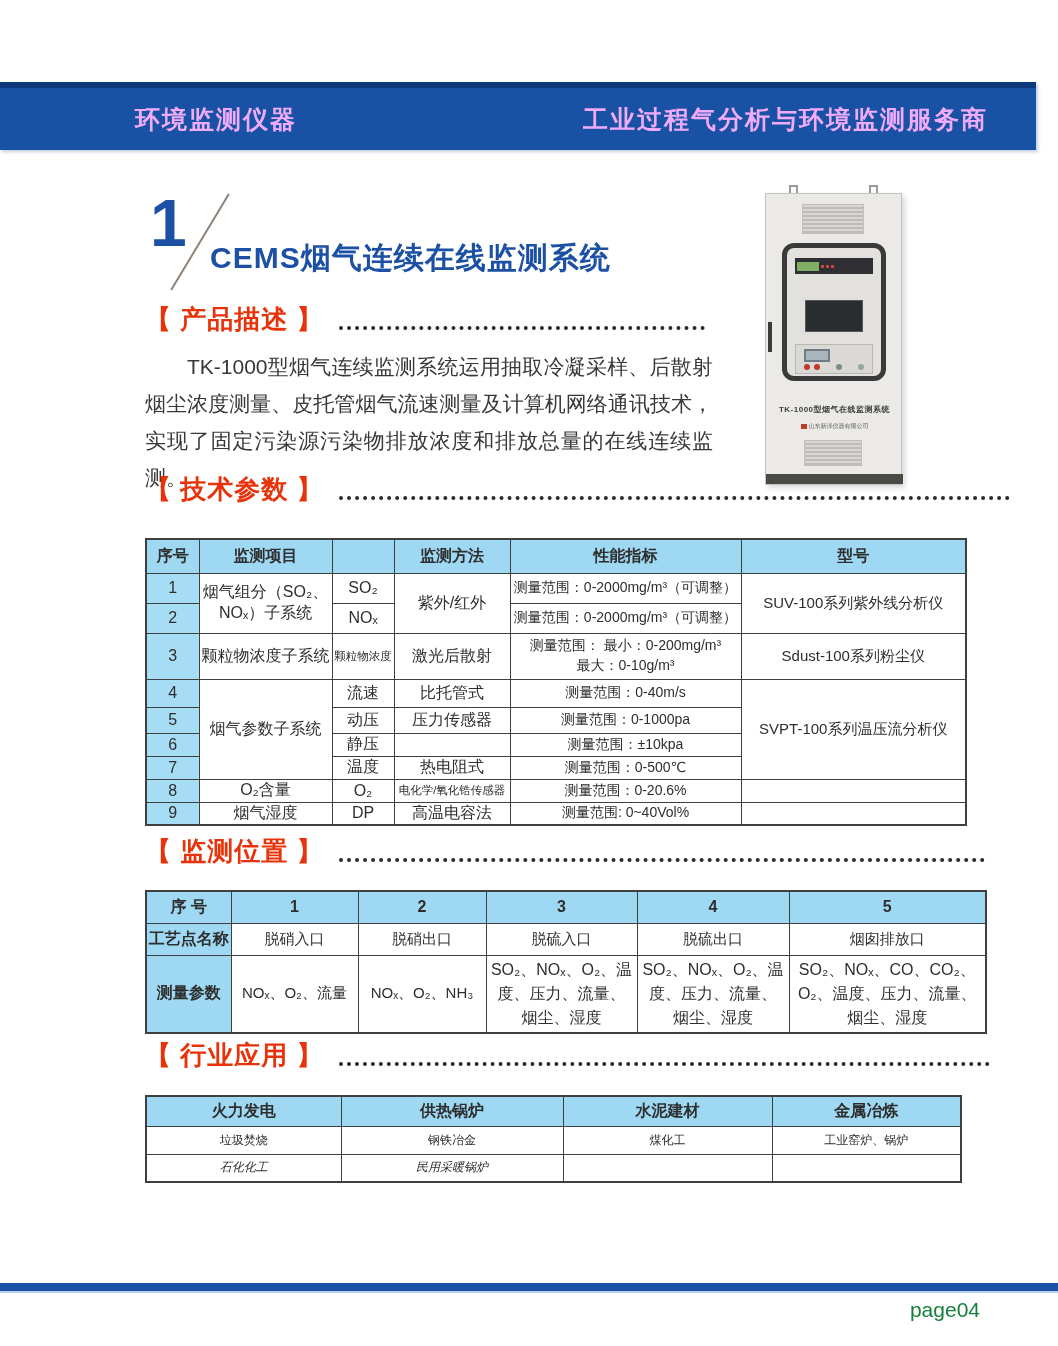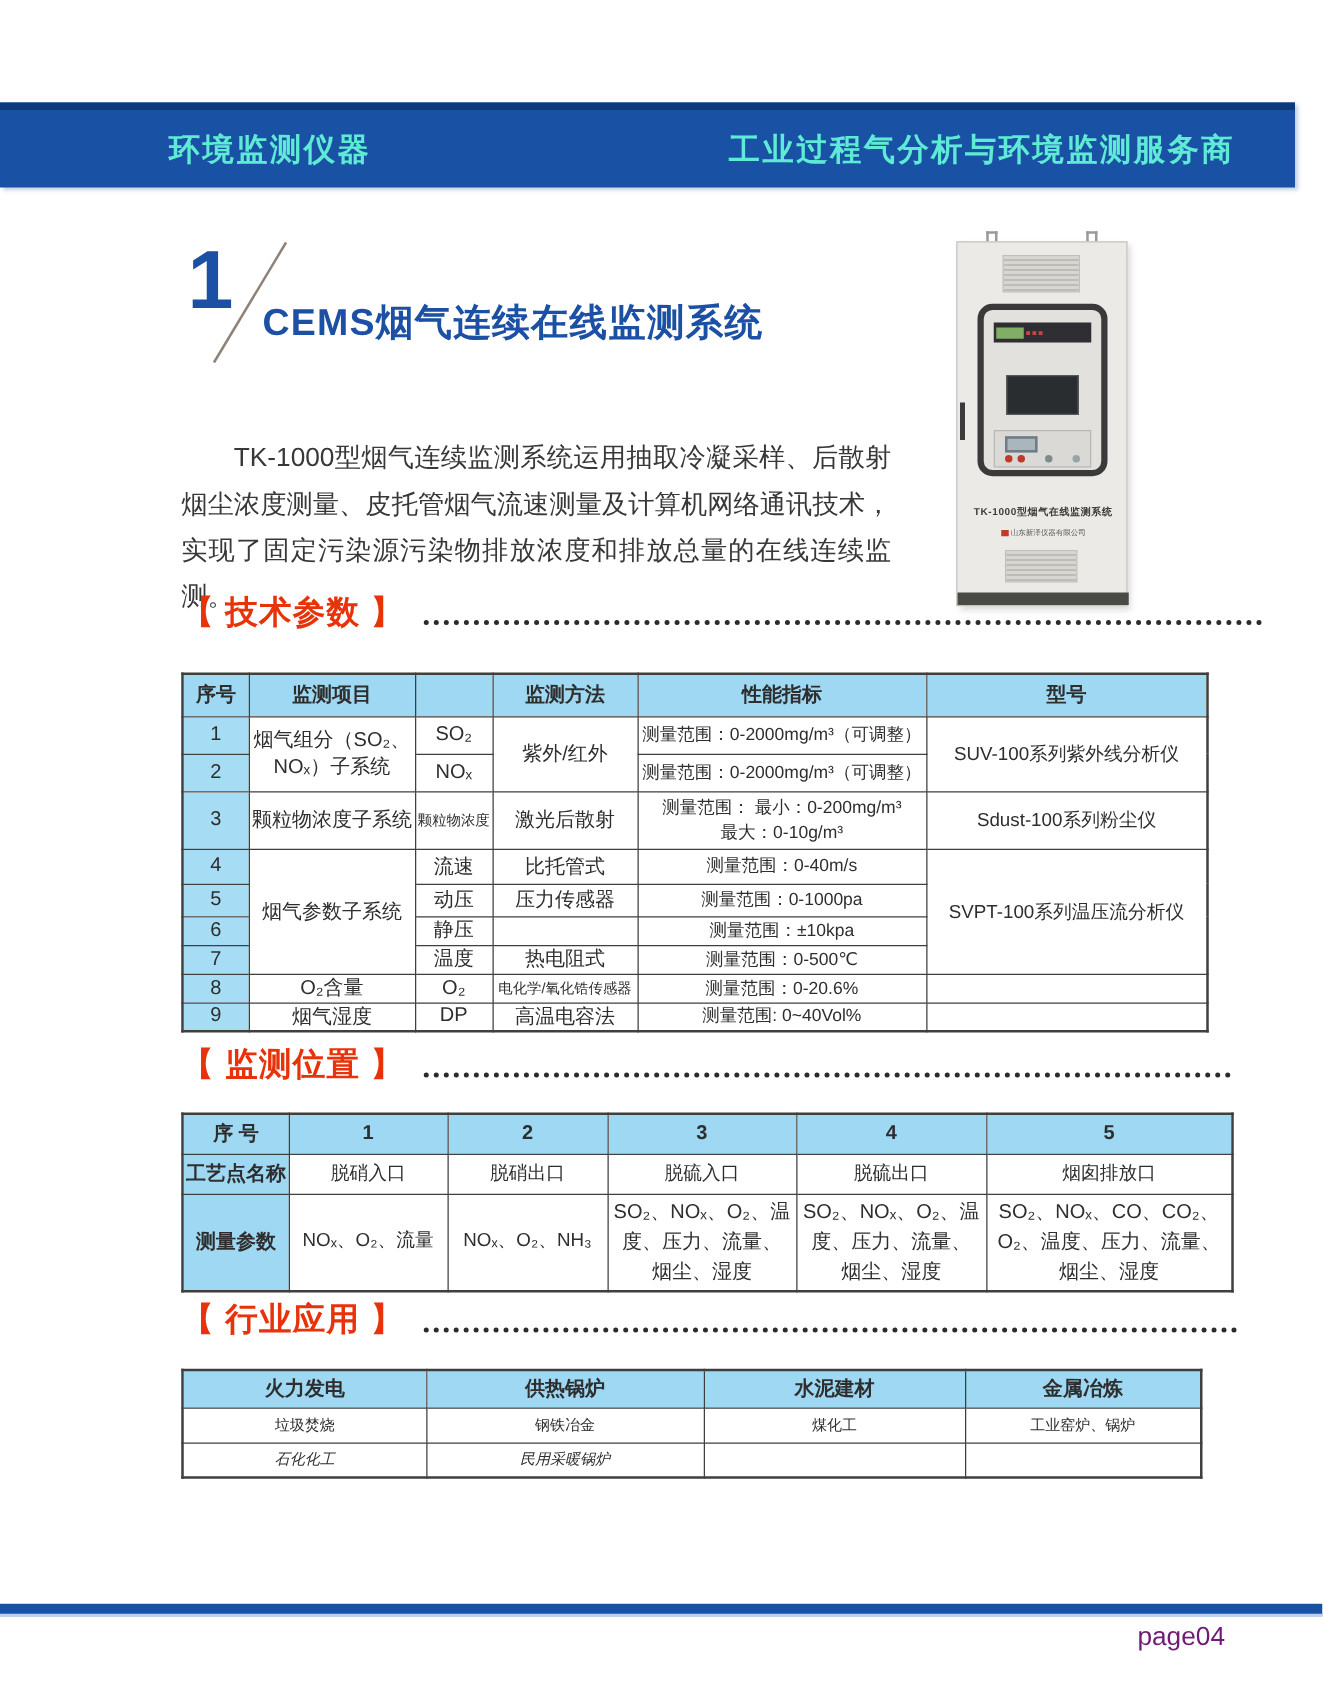--- a/index.html
+++ b/index.html
@@ -4,21 +4,21 @@
 <style>
   * { margin:0; padding:0; box-sizing:border-box; }
   body { background:#ffffff; font-family:"Liberation Sans","DejaVu Sans",sans-serif; color:#303030; }
   .page { position:relative; width:1058px; height:1346px; background:#fff; overflow:hidden; }
 
   
   .banner { position:absolute; left:0; top:82px; width:1036px; height:68px;
             background:#1952a4; border-top:6px solid #0d3a7c;
             display:flex; align-items:center; justify-content:space-between;
             padding:0 48px 0 135px; box-shadow:2px 2px 3px rgba(120,150,190,.45); }
-  .banner span { color:#5eead4; font-weight:bold; font-size:25px; letter-spacing:2px; }
+  .banner span { color:#f0abfc; font-weight:bold; font-size:25px; letter-spacing:2px; }
 
   
   .sec-num { position:absolute; left:150px; top:190px; font-size:66px; line-height:1;
              font-weight:bold; color:#1b50a5; }
   .sec-slash { position:absolute; left:199px; top:186px; width:2px; height:112px;
                background:#8f8279; transform:rotate(31deg); }
   .sec-title { position:absolute; left:210px; top:238px; font-size:30px; font-weight:bold;
                color:#1b50a5; letter-spacing:1px; }
 
   
@@ -86,36 +86,40 @@
   .t-pos .wrap { font-size:16px; }
 
   
   .t-ind { position:absolute; left:145px; top:1095px; width:815px; border:2px solid #3f3f3f; }
   .t-ind th { font-size:16px; font-weight:bold; }
   .t-ind td { font-size:12px; }
 
   
   .foot-bar { position:absolute; left:0; top:1283px; width:1058px; height:10px;
               background:#1952a4; border-bottom:2px solid #b9d2ee; }
-  .foot-page { position:absolute; right:78px; top:1298px; font-size:21px; color:#701a75; }
+  .foot-page { position:absolute; right:78px; top:1298px; font-size:21px; color:#15803d; }
 </style>
 </head>
 <body>
 
 <div class="page">
 
   <div class="banner">
     <span>环境监测仪器</span>
     <span>工业过程气分析与环境监测服务商</span>
   </div>
 
   <div class="sec-num">1</div>
   <div class="sec-slash"></div>
   <div class="sec-title">CEMS烟气连续在线监测系统</div>
 
+  <div class="h-row" style="top:302px; width:560px;">
+    <span class="h-red">【 产品描述 】</span>
+    <div class="h-dots"></div>
+  </div>
 
   <p class="desc-text">TK-1000型烟气连续监测系统运用抽取冷凝采样、后散射烟尘浓度测量、皮托管烟气流速测量及计算机网络通讯技术，实现了固定污染源污染物排放浓度和排放总量的在线连续监测。</p>
 
   <div class="cabinet">
     <span class="cab-hook" style="left:24px;"></span>
     <span class="cab-hook" style="right:24px;"></span>
     <div class="cab-body">
       <div class="cab-vent-top"></div>
       <div class="cab-handle"></div>
       <div class="cab-window">

